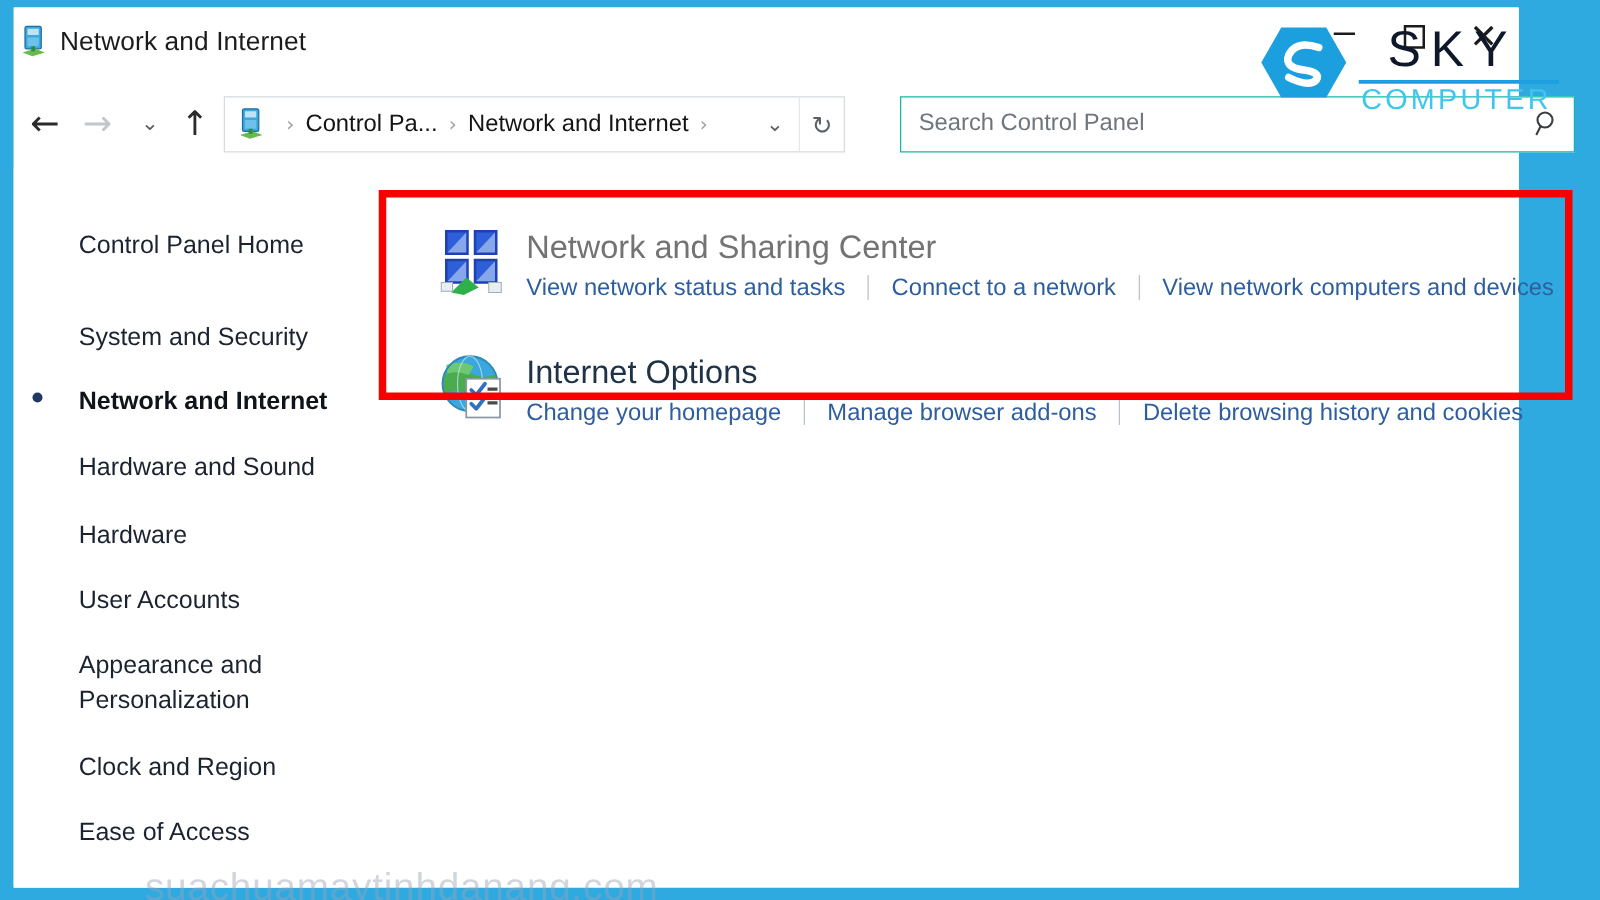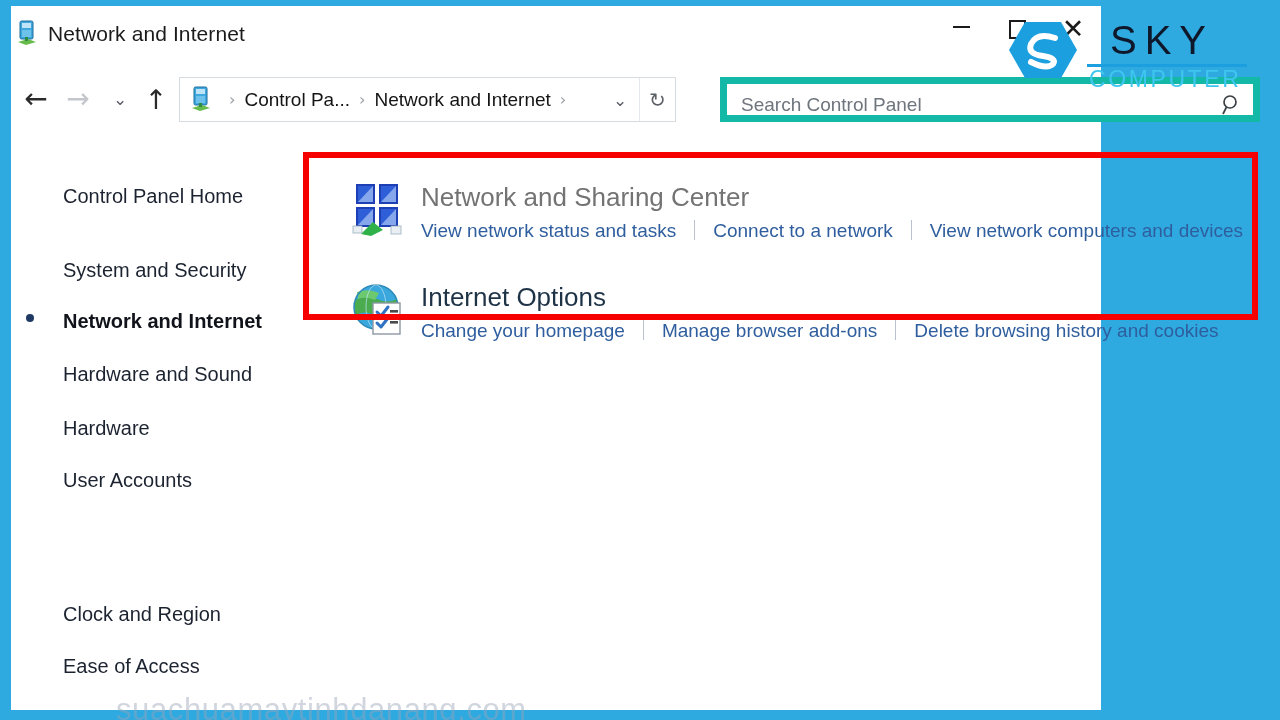--- a/index.html
+++ b/index.html
@@ -17,21 +17,21 @@
     width: 1280px;
     height: 720px;
     background: #2eaae0;
   }
 
   
   .window {
     position: absolute;
     left: 11px;
     top: 6px;
-    width: 1090px;
+    width: 1204px;
     height: 704px;
     background: #ffffff;
     box-sizing: border-box;
   }
 
   
   .titlebar {
     position: absolute;
     left: 0; top: 0;
     width: 100%;
@@ -187,21 +187,21 @@
     box-sizing: border-box;
   }
 
   .searchbox {
     position: absolute;
     left: 709px;
     top: 13px;
     width: 540px;
     height: 45px;
     background: #ffffff;
-    border: 7px solid #14b8a6;
+    border: 1px solid #14b8a6;
     box-sizing: border-box;
   }
   .search-placeholder {
     position: absolute;
     left: 14px;
     top: 10px;
     font-size: 19px;
     color: #6e757c;
     white-space: nowrap;
   }
@@ -436,20 +436,22 @@
     <div class="content">
 
       <div class="sidebar">
         <div class="side-item" style="top:48px;">Control Panel Home</div>
         <div class="side-item" style="top:122px;text-align:center;">System and Security</div>
         <div class="side-bullet" style="top:180px;"></div>
         <div class="side-item selected" style="top:173px;">Network and Internet</div>
         <div class="side-item" style="top:226px;">Hardware and Sound</div>
         <div class="side-item" style="top:280px;">Hardware</div>
         <div class="side-item" style="top:332px;">User Accounts</div>
+        <div class="side-item" style="top:384px;">Appearance and
+Personalization</div>
         <div class="side-item" style="top:466px;">Clock and Region</div>
         <div class="side-item" style="top:518px;">Ease of Access</div>
       </div>
 
       <div class="main">
 
         <div class="cat" style="top:48px;">
           <span class="cat-icon">
             <svg viewBox="0 0 54 54" width="54" height="54">
               <rect x="5" y="2" width="19" height="20" fill="#1f3fb5"></rect>

